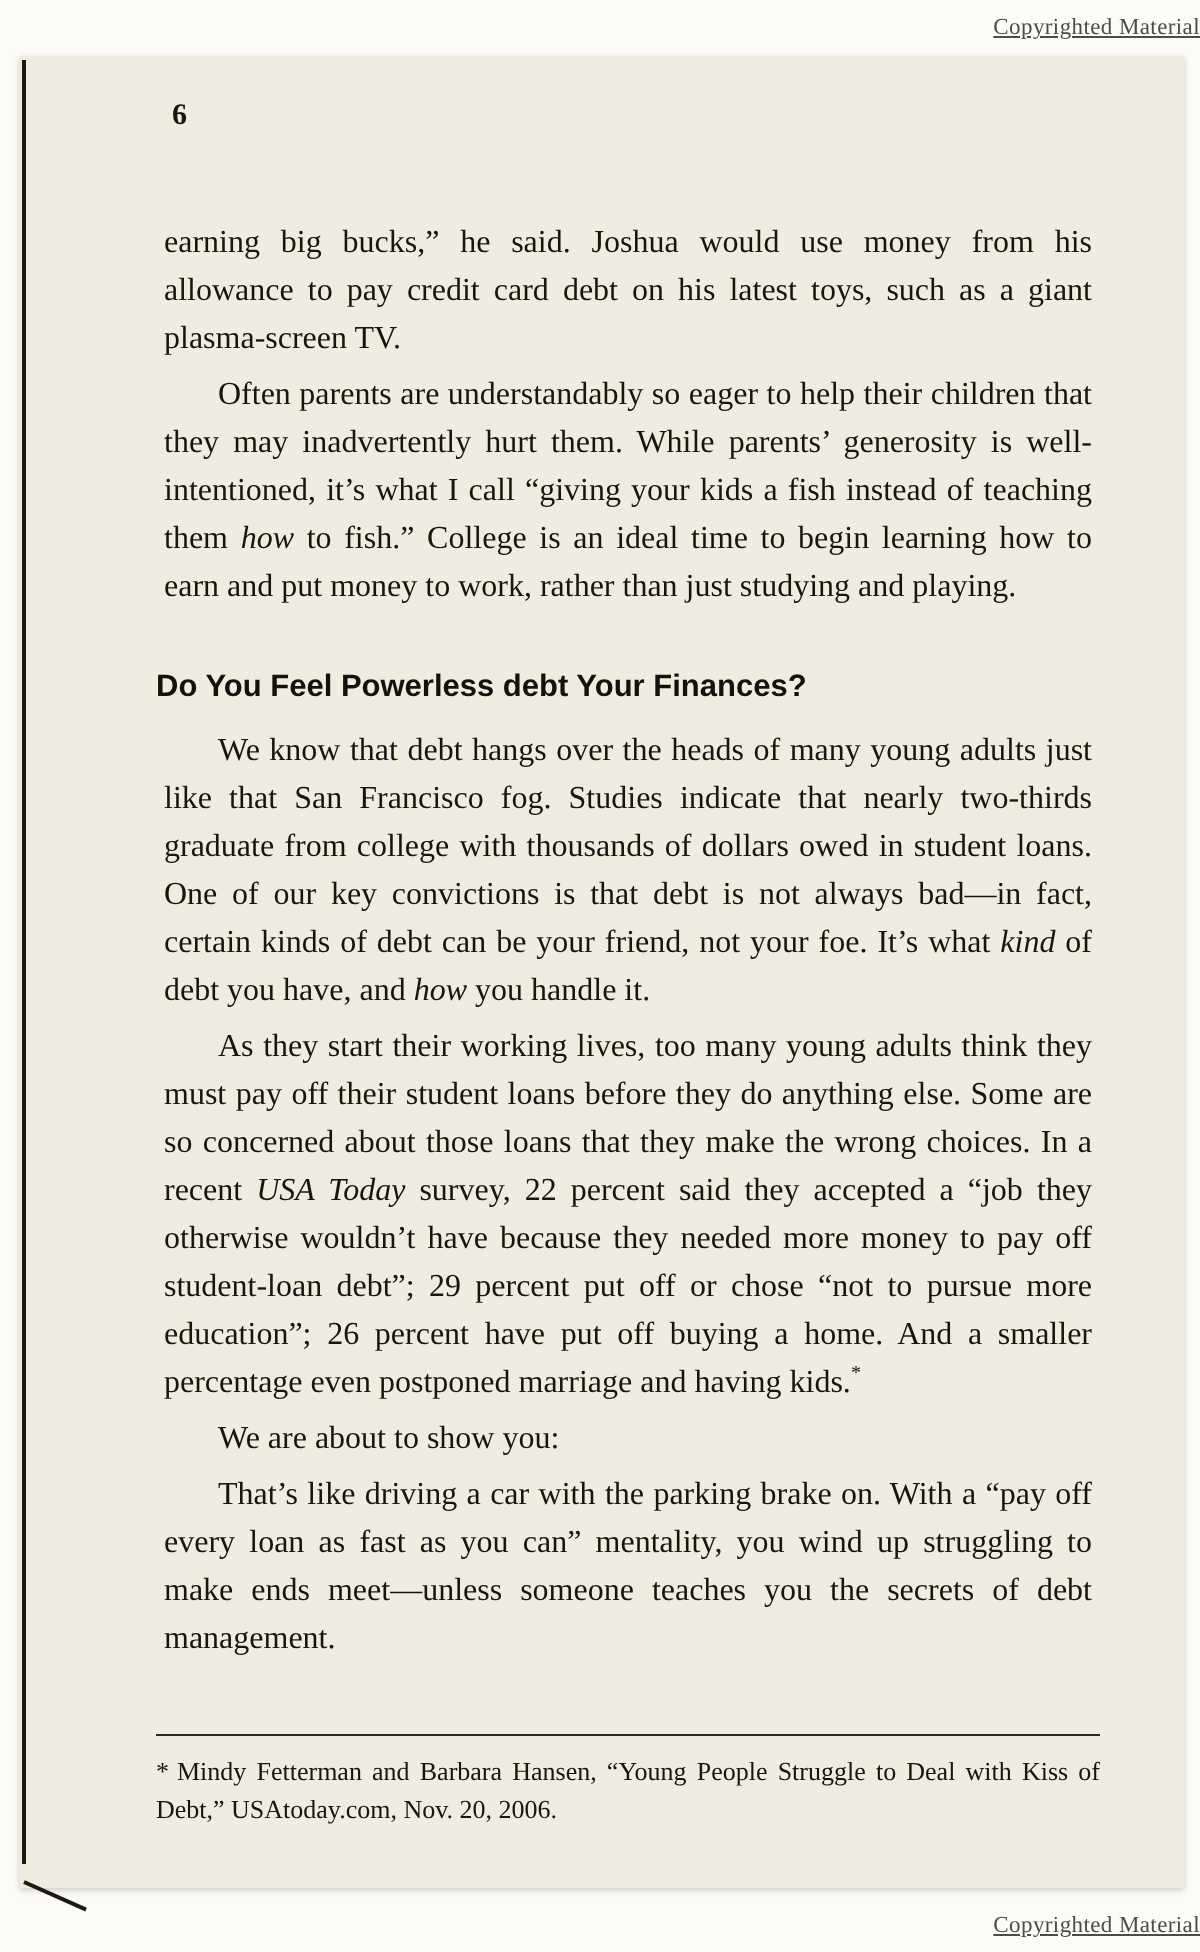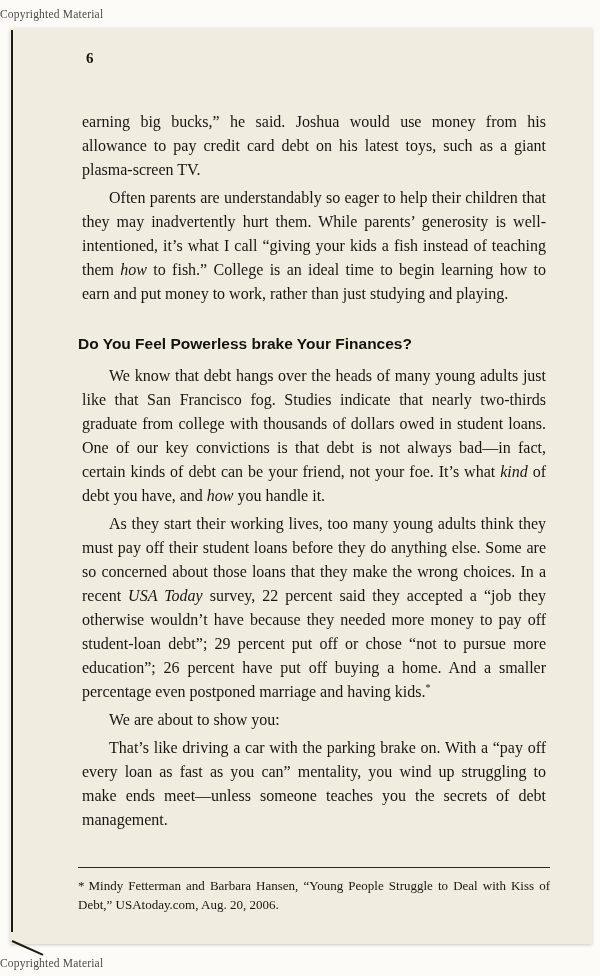--- a/index.html
+++ b/index.html
@@ -9,25 +9,26 @@
     width: 600px;
     height: 976px;
     margin: 0 auto;
     background: #fcfbf7;
     overflow: hidden;
     font-family: "Liberation Serif", "DejaVu Serif", serif;
     color: #191611;
   }
   .copyright {
     position: absolute;
-    left: 0; right: 0;
-    text-align: left;
+    left: 12px; right: 0;
+    text-align: right;
     font-size: 11.5px;
     color: #4d4b46;
     letter-spacing: 0.2px;
+    text-decoration: underline;
   }
   .copyright.top { top: 8px; }
   .copyright.bottom { bottom: 7px; }
 
   .page {
     position: absolute;
     left: 10px; right: 8px;
     top: 28px; bottom: 32px;
     background: #f0ecdf;
     box-shadow: 0 1px 3px rgba(60,55,40,0.25);
@@ -127,34 +128,34 @@
     <div class="page-header">
       <span class="page-number">6</span>
     </div>
 
     <div class="text-block">
 
       <p class="para"><span>earning big bucks,” he said. Joshua would use money from his allowance to pay credit card debt on his latest toys, such as a giant plasma-screen TV.</span></p>
 
       <p class="para indent"><span>Often parents are understandably so eager to help their children that they may inadvertently hurt them. While parents’ generosity is well-intentioned, it’s what I call “giving your kids a fish instead of teaching them </span><em>how</em><span> to fish.” College is an ideal time to begin learning how to earn and put money to work, rather than just studying and playing.</span></p>
 
-      <h2 class="section-heading">Do You Feel Powerless brake Your Finances?</h2>
+      <h2 class="section-heading">Do You Feel Powerless debt Your Finances?</h2>
 
       <p class="para indent"><span>We know that debt hangs over the heads of many young adults just like that San Francisco fog. Studies indicate that nearly two-thirds graduate from college with thousands of dollars owed in student loans. One of our key convictions is that debt is not always bad—in fact, certain kinds of debt can be your friend, not your foe. It’s what </span><em>kind</em><span> of debt you have, and </span><em>how</em><span> you handle it.</span></p>
 
       <p class="para indent"><span>As they start their working lives, too many young adults think they must pay off their student loans before they do anything else. Some are so concerned about those loans that they make the wrong choices. In a recent </span><em>USA Today</em><span> survey, 22 percent said they accepted a “job they otherwise wouldn’t have because they needed more money to pay off student-loan debt”; 29 percent put off or chose “not to pursue more education”; 26 percent have put off buying a home. And a smaller percentage even postponed marriage and having kids.</span><sup>*</sup></p>
 
       <p class="para indent"><span>We are about to show you:</span></p>
 
       <p class="para indent"><span>That’s like driving a car with the parking brake on. With a “pay off every loan as fast as you can” mentality, you wind up struggling to make ends meet—unless someone teaches you the secrets of debt management.</span></p>
 
     </div>
 
     <div class="footnote-block">
       <hr class="footnote-rule">
-      <p class="footnote-text"><span class="fn-marker">*</span><span>Mindy Fetterman and Barbara Hansen, “Young People Struggle to Deal with Kiss of Debt,” USAtoday.com, Aug. 20, 2006.</span></p>
+      <p class="footnote-text"><span class="fn-marker">*</span><span>Mindy Fetterman and Barbara Hansen, “Young People Struggle to Deal with Kiss of Debt,” USAtoday.com, Nov. 20, 2006.</span></p>
     </div>
 
   </div>
 
   <div class="copyright bottom">Copyrighted Material</div>
 
 </div>
 
 </body></html>

